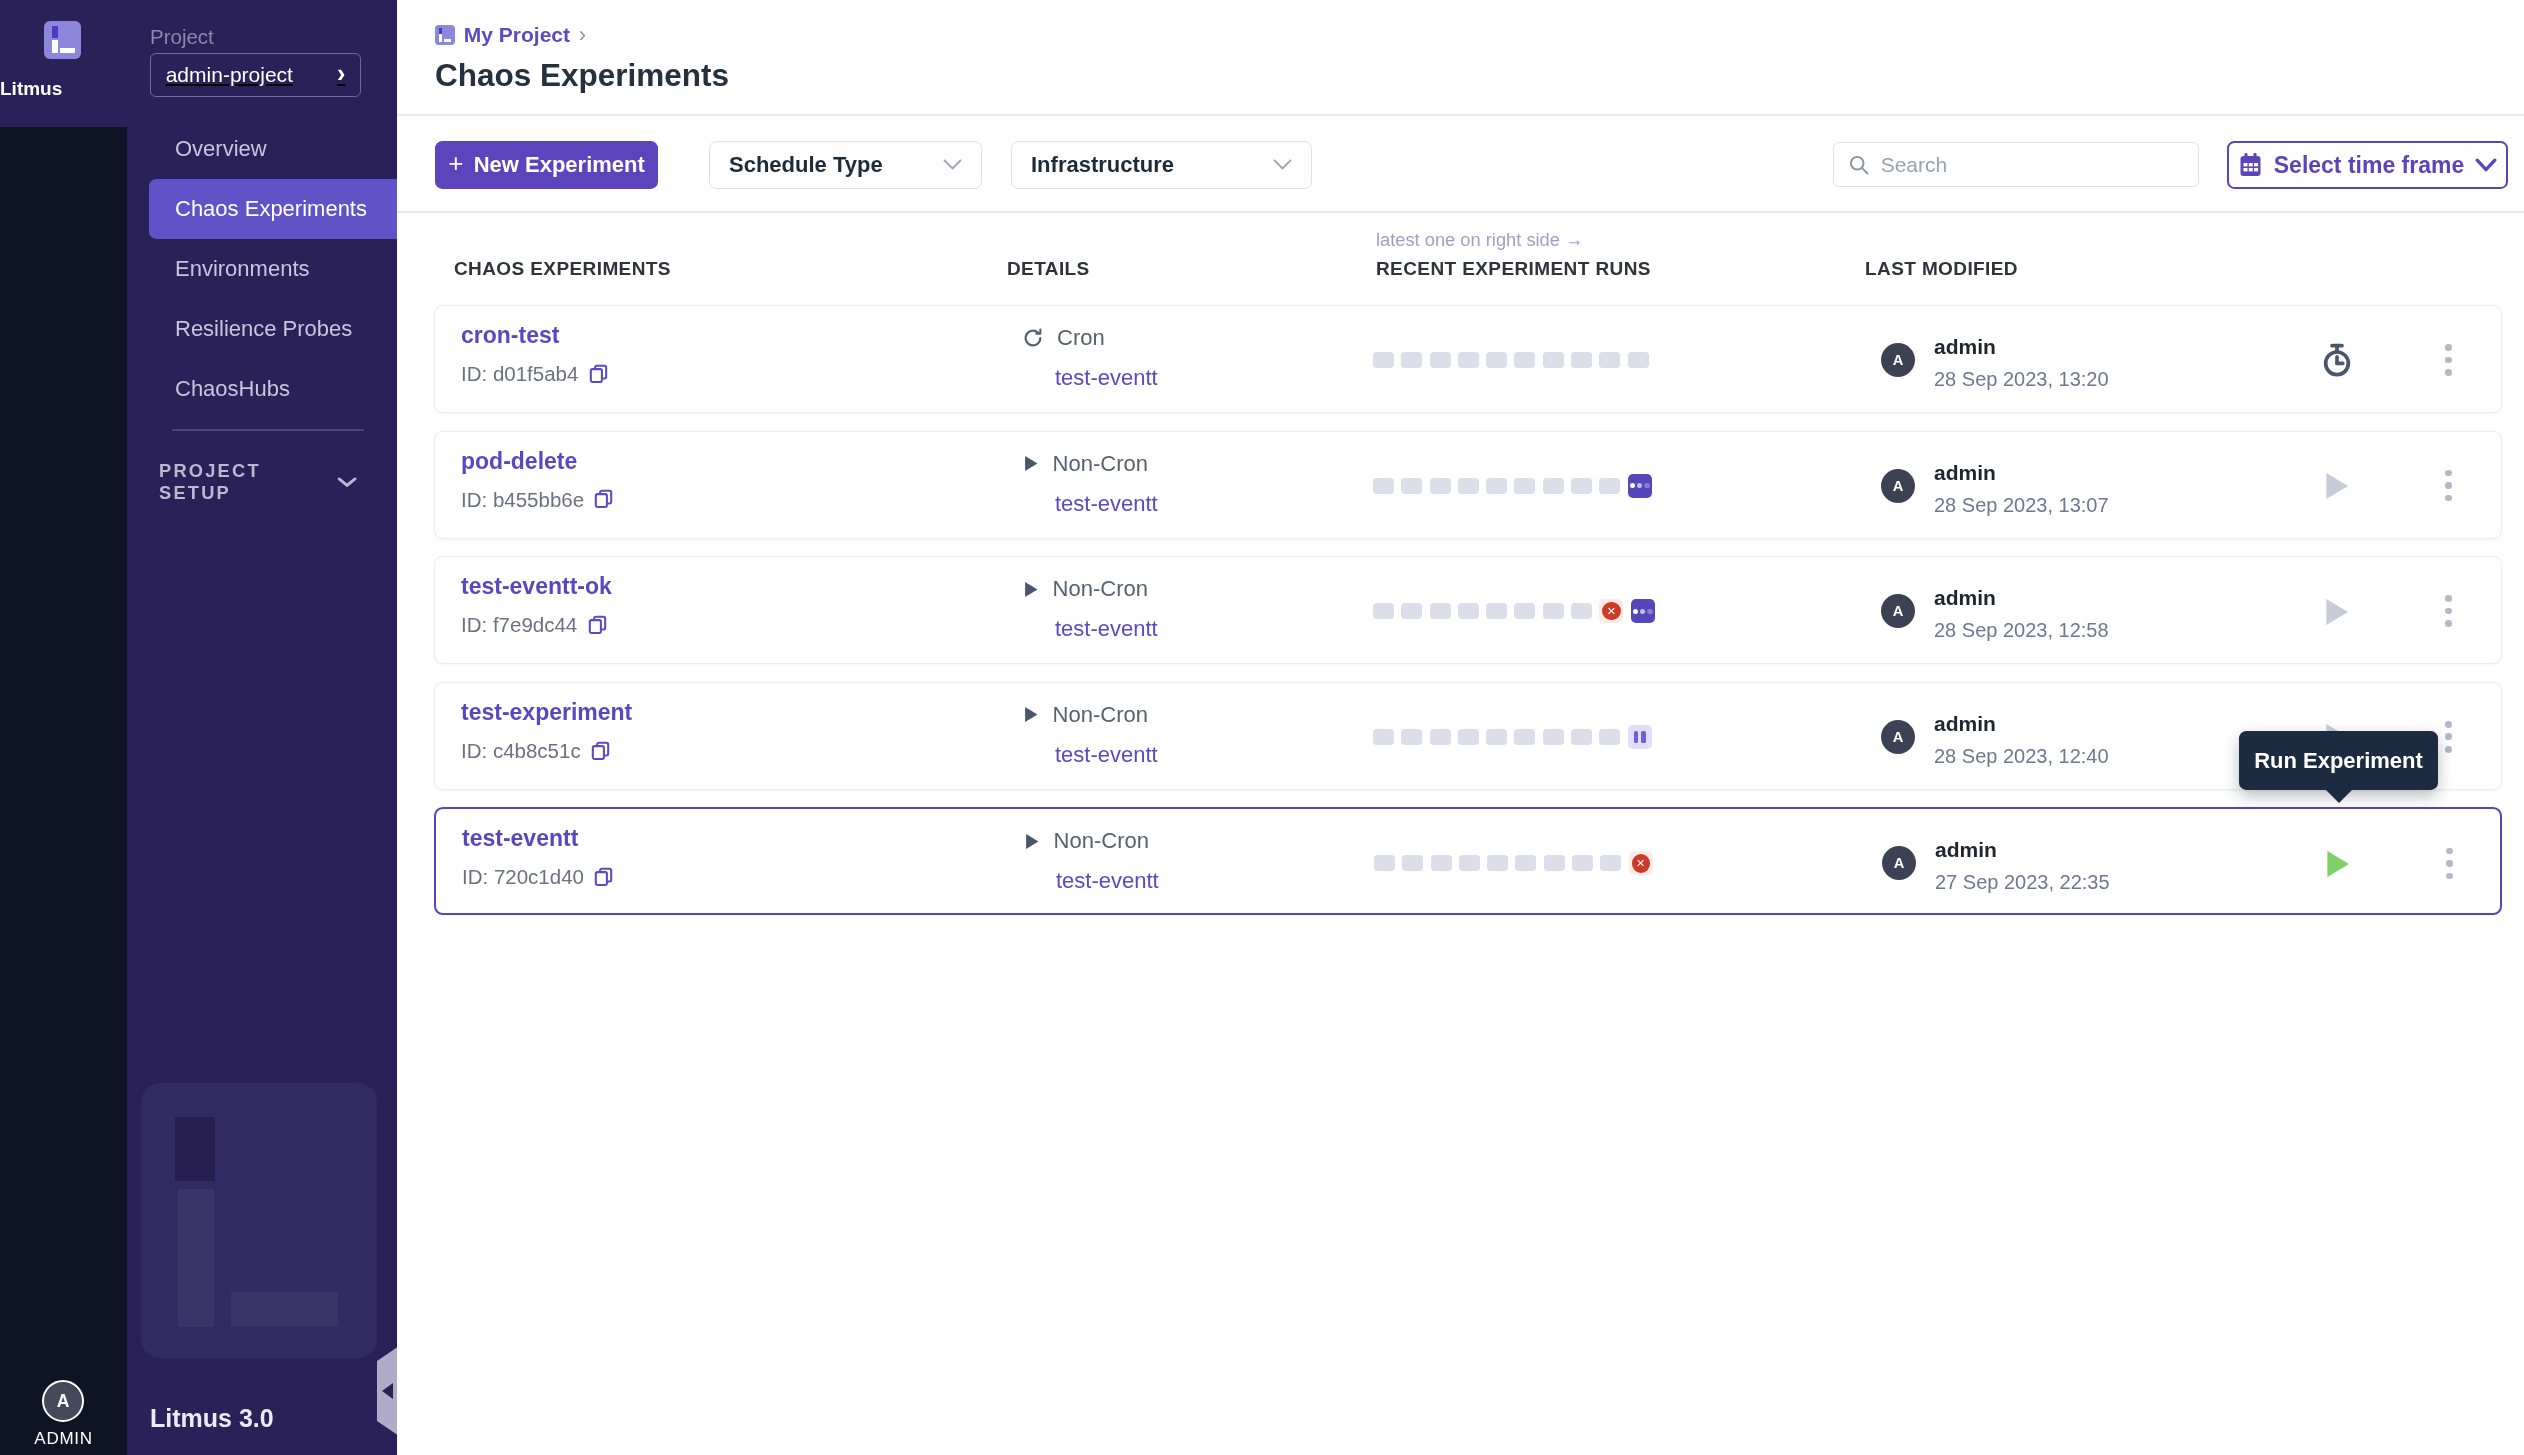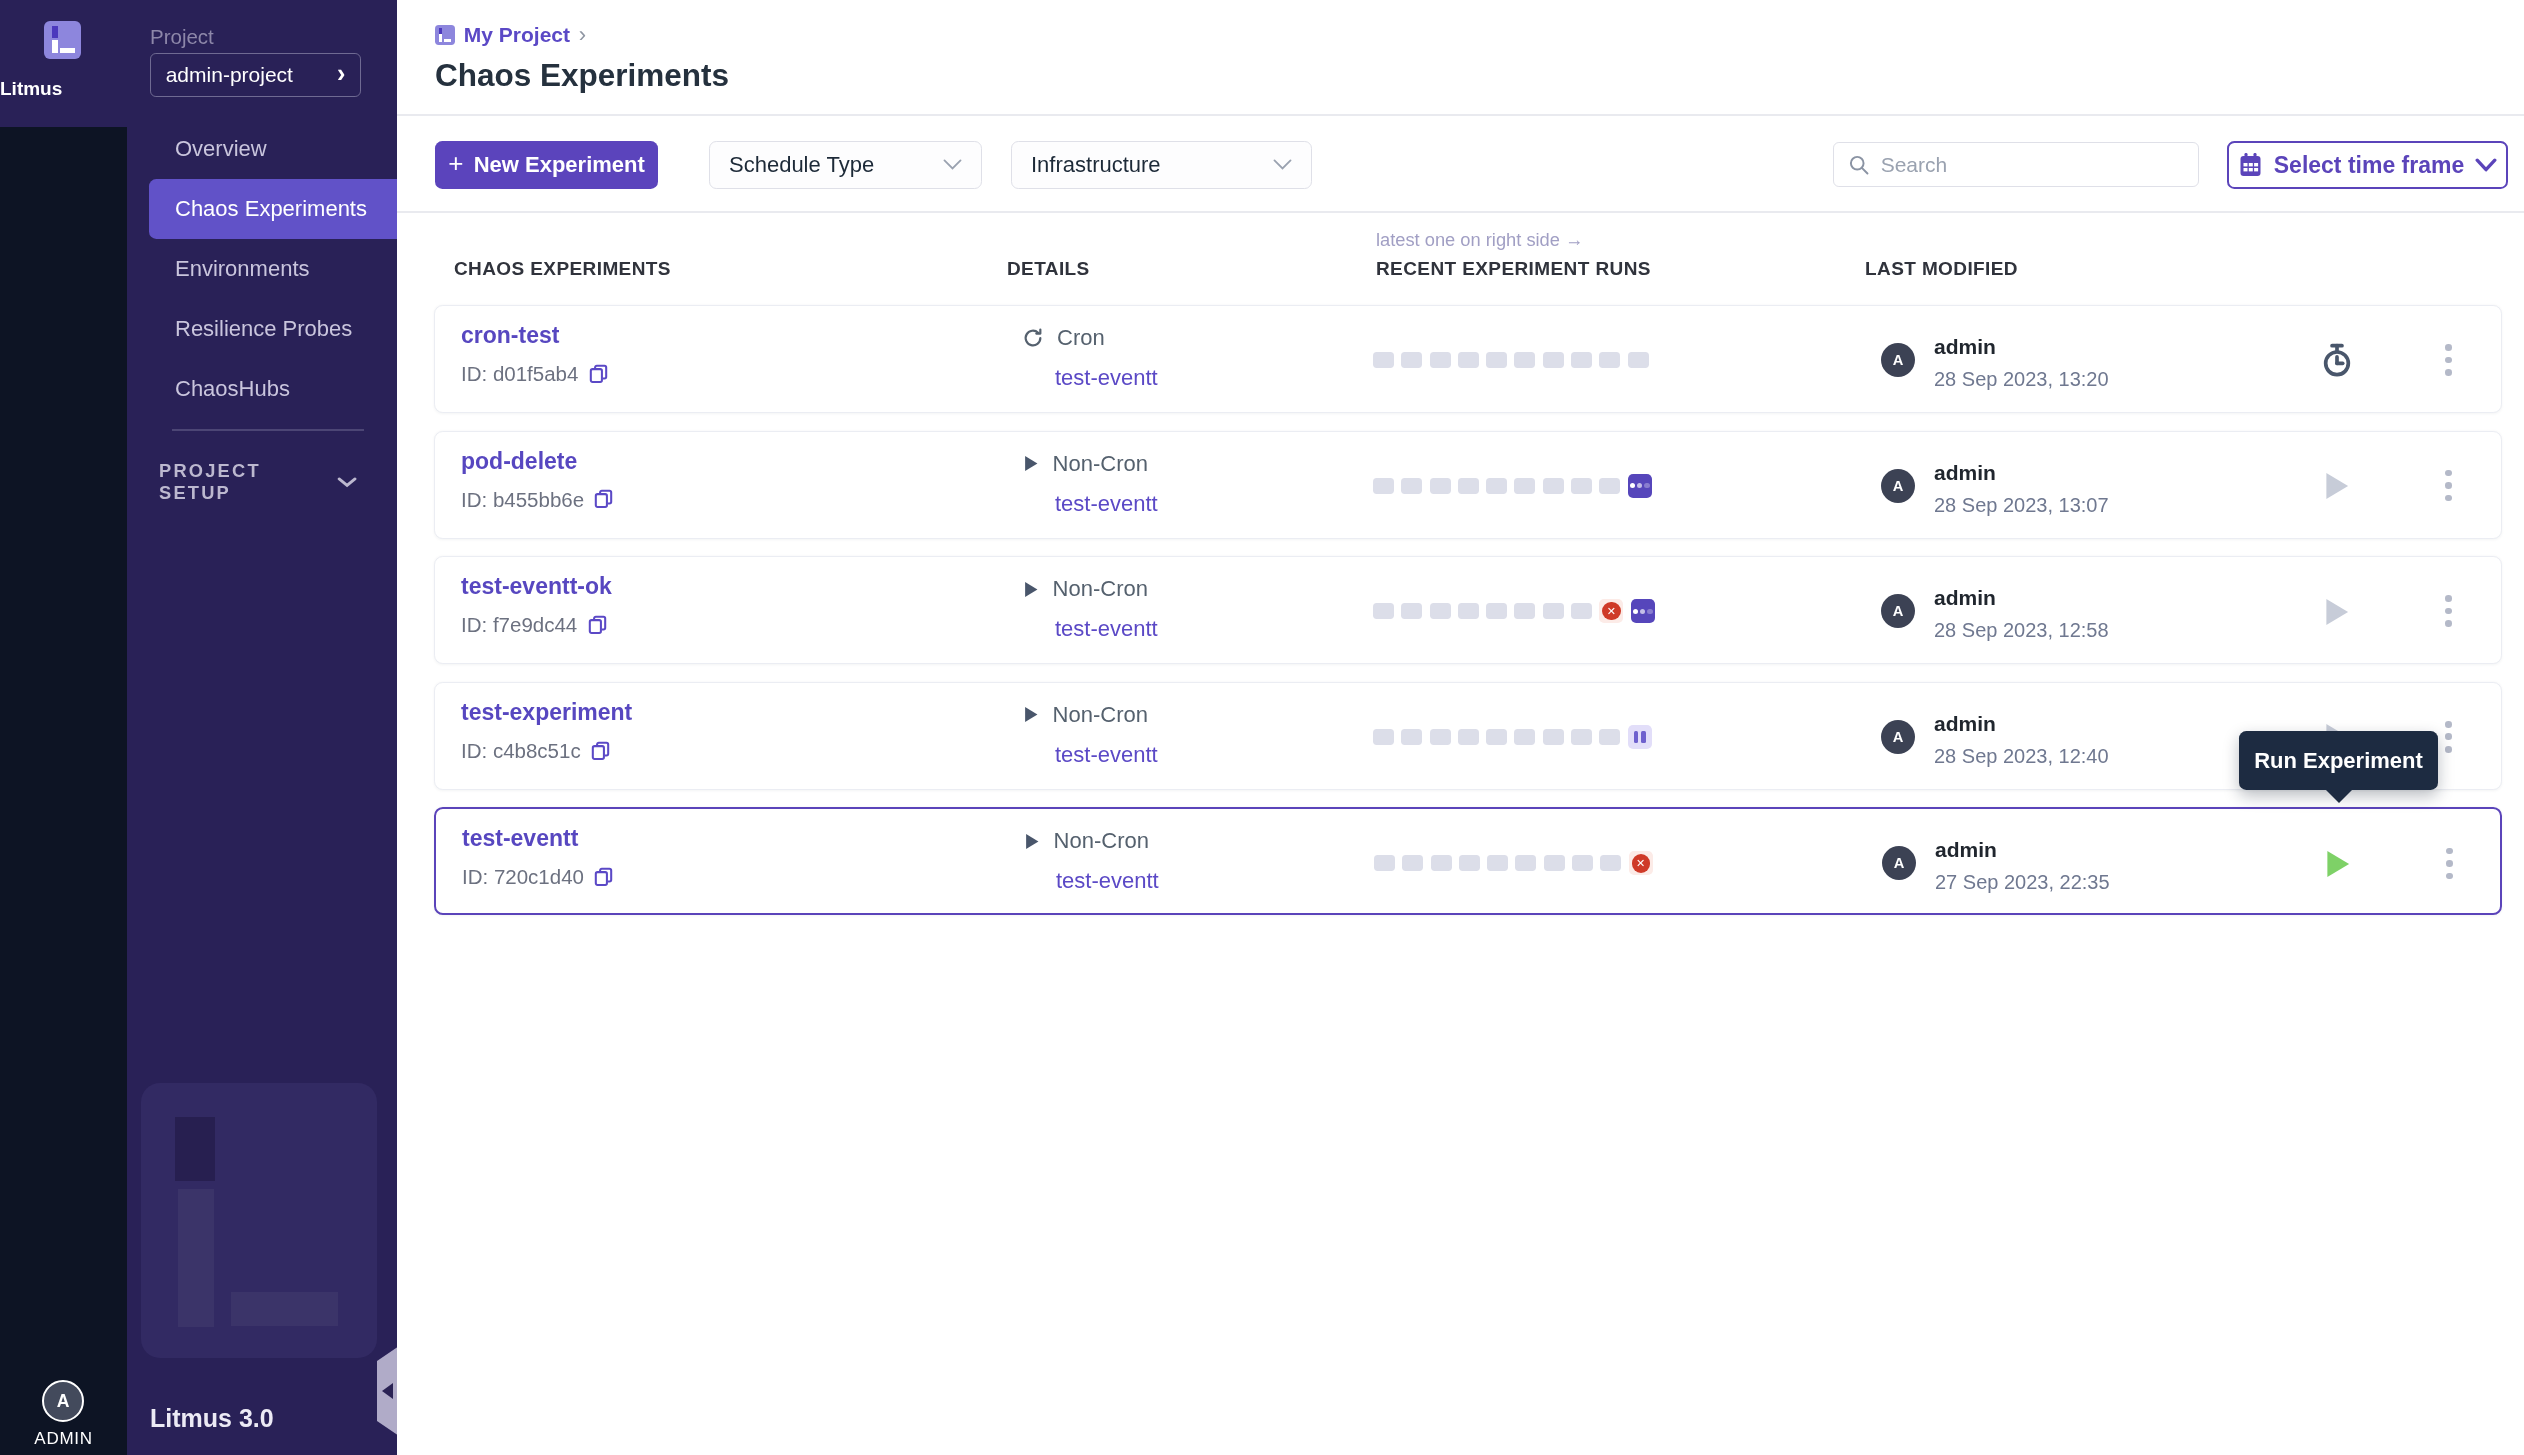--- a/index.html
+++ b/index.html
@@ -16,21 +16,21 @@
   .logo-text { position:absolute; left:0; top:78px; width:127px; color:#fff; font-size:19px; font-weight:700; }
   .rail-avatar { position:absolute; left:42px; top:1380px; width:42px; height:42px; border-radius:50%;
                  background:#434a5c; border:2.9px solid #fff; color:#fff; font-size:17.6px; font-weight:700;
                  display:flex; align-items:center; justify-content:center; }
   .rail-user { position:absolute; left:0; top:1429px; width:127px; text-align:center; color:#fff; font-size:17px; letter-spacing:0.7px; }
 
   
   .sidebar { position:absolute; left:127px; top:0; width:270px; height:1455px; background:#292157; }
   .proj-label { position:absolute; left:23px; top:25px; color:#8d87a9; font-size:20.5px; }
   .proj-select { position:absolute; left:23px; top:53px; width:211px; height:44px; border:1.5px solid #6f6a92;
-                 border-radius:5.9px; display:flex; align-items:center; justify-content:space-between; padding:0 14.7px; }
+                 border-radius:5.9px; display:flex; align-items:center; justify-content:space-between; padding:0 14.7px;text-decoration:underline; }
   .proj-select .pname { color:#fff; font-size:21px; }
   .proj-select .chev { color:#fff; font-size:25px; font-weight:700; line-height:1; margin-top:-2.9px; }
   .nav { position:absolute; left:0; top:119px; width:270px;text-align:right; }
   .nav-item { height:60px; display:flex; align-items:center; padding-left:48px; color:#c9c5dd; font-size:22px; cursor:pointer; }
   .nav-item.active { background:#6152c8; color:#fff; margin-left:22px; padding-left:26px; border-radius:7.3px 0 0 7.3px; }
   .side-divider { position:absolute; left:45px; top:429px; width:192px; height:1.5px; background:#4c4675; }
   .setup { position:absolute; left:32px; top:460px; width:198px; display:flex; align-items:center; justify-content:space-between;
            color:#bcb8cf; font-size:18.3px; letter-spacing:2.2px; font-weight:600; }
   .watermark { position:absolute; left:14px; top:1083px; width:236px; height:275px; background:#322a63; border-radius:19px; }
   .watermark .w1 { position:absolute; left:34px;  top:34px;  width:40px;  height:64px;  background:#271f50; }
@@ -53,21 +53,21 @@
   .page-title { position:absolute; left:38px; top:57px; color:#25313e; font-size:31.5px; font-weight:700; }
   .hdiv1 { position:absolute; left:0; top:114px; width:2128px; height:1.5px; background:#e9eaef; }
   .hdiv2 { position:absolute; left:0; top:211px; width:2128px; height:1.5px; background:#e9eaef; }
 
   
   .btn-new { position:absolute; left:38px; top:141px; width:223px; height:48px; background:#5b44bc; border-radius:7.3px;
              color:#fff; display:flex; align-items:center; justify-content:center; gap:10.3px; cursor:pointer; }
   .btn-new .plus { font-size:26px; font-weight:400; margin-top:-2.2px; }
   .btn-new .lbl { font-size:22px; font-weight:700; }
   .select-box { position:absolute; top:141px; height:48px; background:#fdfdfe; border:1.5px solid #dfe0e8; border-radius:7.3px;
-                display:flex; align-items:center; justify-content:space-between; padding:0 19px; cursor:pointer; }
+                display:flex; align-items:center; justify-content:space-between; padding:0 19px; cursor:pointer;font-weight:bold; }
   .select-box .txt { color:#1d2a38; font-size:22px; }
   .sel-schedule { left:312px; width:273px; }
   .sel-infra { left:614px; width:301px; }
   .search-wrap { position:absolute; left:1436px; top:142px; width:366px; height:45px; border:1.5px solid #dfe0e8; border-radius:5.9px;
                  display:flex; align-items:center; padding:0 13px; gap:10.3px; background:#fff; }
   .search-wrap input { border:none; outline:none; font-size:21px; color:#333; width:278px; font-family:inherit; background:transparent; }
   .search-wrap input::placeholder { color:#9aa2b0; }
   .btn-timeframe { position:absolute; left:1830px; top:141px; width:281px; height:48px; background:#fff; border:2.2px solid #5b44ba;
                    border-radius:7.3px; display:flex; align-items:center; justify-content:center; gap:10.3px; cursor:pointer; }
   .btn-timeframe .lbl { color:#5b44ba; font-size:23px; font-weight:700; }

